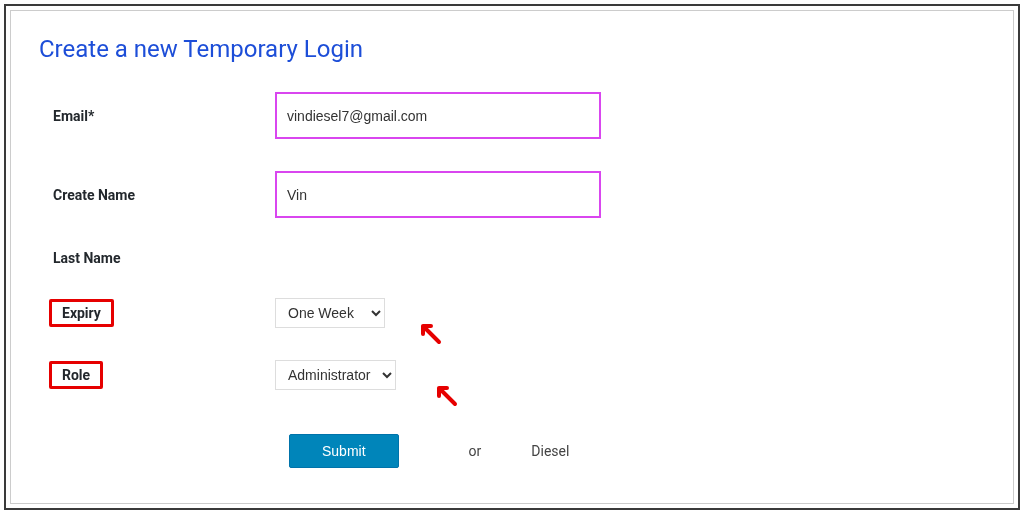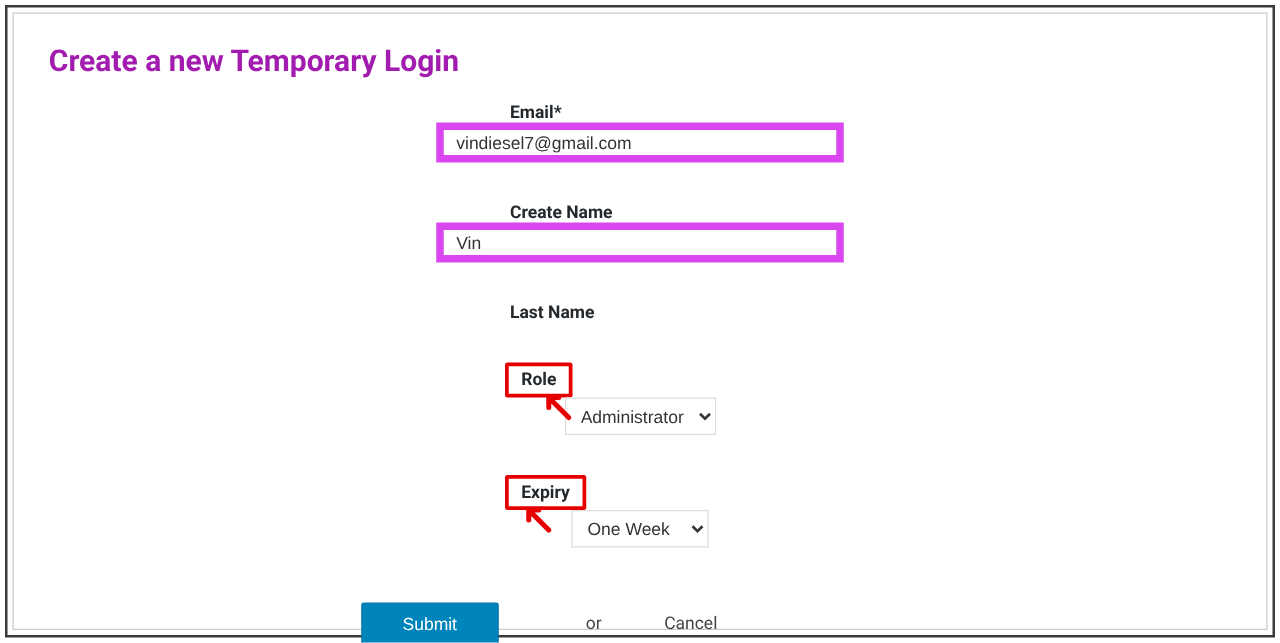--- a/index.html
+++ b/index.html
@@ -20,30 +20,29 @@
       margin: 0 auto;
     }
     .inner-panel {
       border: 1px solid #ccc;
       padding: 24px 28px;
       height: 100%;
       position: relative;
     }
     .page-title {
       font-size: 24px;
-      font-weight: 700;
-      color: #a21caf;
-      margin-bottom: 19px;
+      font-weight: 400;
+      color: #1d4ed8;
+      margin-bottom: 29px;
     }
     .form-row {
       display: flex;
       align-items: center;
       margin-bottom: 32px;
       position: relative;
-      flex-direction: column;
     }
     .form-label {
       width: 236px;
       font-size: 14px;
       font-weight: 700;
       color: #23282d;
       padding-left: 14px;
     }
     .form-label.highlighted {
       display: inline-block;
@@ -51,22 +50,22 @@
       border: 3px solid #e60000;
       border-radius: 2px;
       padding: 3px 10px;
       margin-left: 10px;
     }
     .label-wrap {
       width: 236px;
     }
     .text-input {
       width: 326px;
-      height: 32px;
-      border: 6px solid #d946ef;
+      height: 47px;
+      border: 2px solid #d946ef;
       padding: 4px 10px;
       font-size: 14px;
       color: #333;
       background: #fff;
     }
     .select-input {
       height: 30px;
       border: 1px solid #ddd;
       padding: 2px 8px;
       font-size: 14px;
@@ -138,46 +137,46 @@
       <label class="form-label">Create Name</label>
       <input type="text" class="text-input" value="Vin" style="">
     </div>
 
     <div class="form-row">
       <label class="form-label">Last Name</label>
     </div>
 
     <div class="form-row">
       <div class="label-wrap">
+        <span class="form-label highlighted">Expiry</span>
+      </div>
+      <select class="select-input">
+        <option>One Week</option>
+      </select>
+      <div class="arrow arrow-expiry">
+        <svg viewBox="0 0 28 28">
+          <path d="M 24 24 L 8 8 M 8 8 L 8 16 M 8 8 L 16 8" stroke="#e60000" stroke-width="4" fill="none" stroke-linecap="round" stroke-linejoin="round"></path>
+        </svg>
+      </div>
+    </div>
+
+    <div class="form-row">
+      <div class="label-wrap">
         <span class="form-label highlighted">Role</span>
       </div>
       <select class="select-input wide">
         <option>Administrator</option>
       </select>
       <div class="arrow arrow-role">
         <svg viewBox="0 0 28 28">
           <path d="M 24 24 L 8 8 M 8 8 L 8 16 M 8 8 L 16 8" stroke="#e60000" stroke-width="4" fill="none" stroke-linecap="round" stroke-linejoin="round"></path>
         </svg>
       </div>
     </div>
 
-    <div class="form-row">
-      <div class="label-wrap">
-        <span class="form-label highlighted">Expiry</span>
-      </div>
-      <select class="select-input">
-        <option>One Week</option>
-      </select>
-      <div class="arrow arrow-expiry">
-        <svg viewBox="0 0 28 28">
-          <path d="M 24 24 L 8 8 M 8 8 L 8 16 M 8 8 L 16 8" stroke="#e60000" stroke-width="4" fill="none" stroke-linecap="round" stroke-linejoin="round"></path>
-        </svg>
-      </div>
-    </div>
-
     <div class="button-row">
       <button class="submit-button">Submit</button>
       <span class="or-text">or</span>
-      <a class="cancel-link">Cancel</a>
+      <a class="cancel-link">Diesel</a>
     </div>
 
   </div>
 </div>
 
 </body></html>

